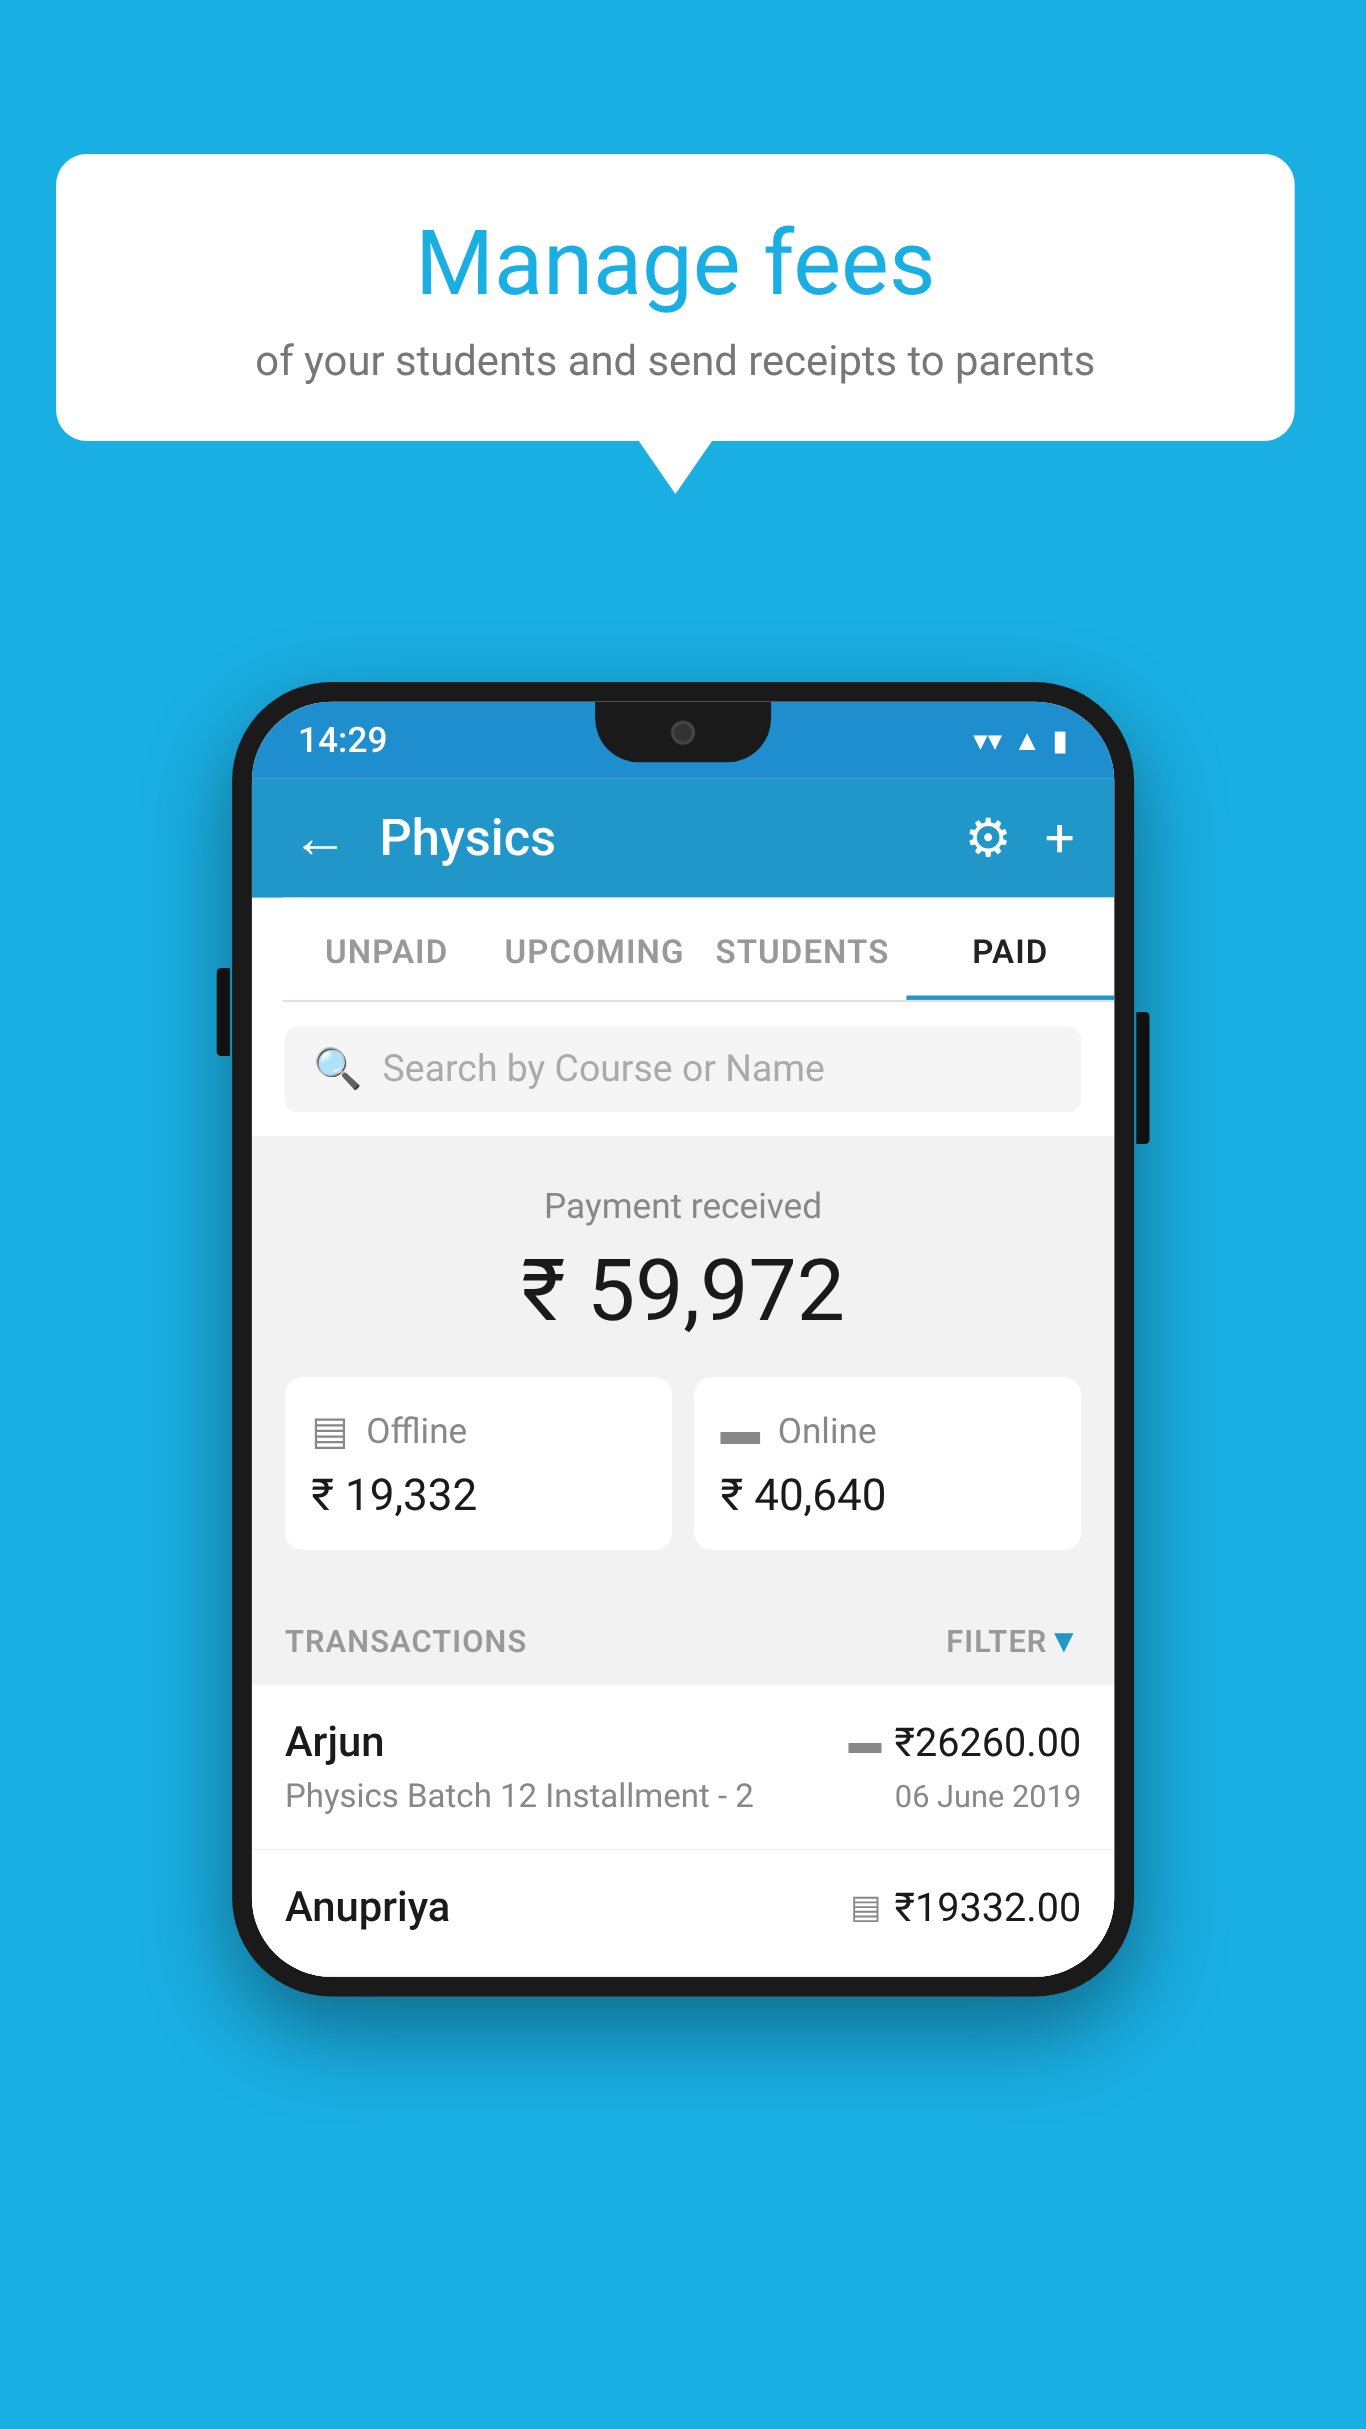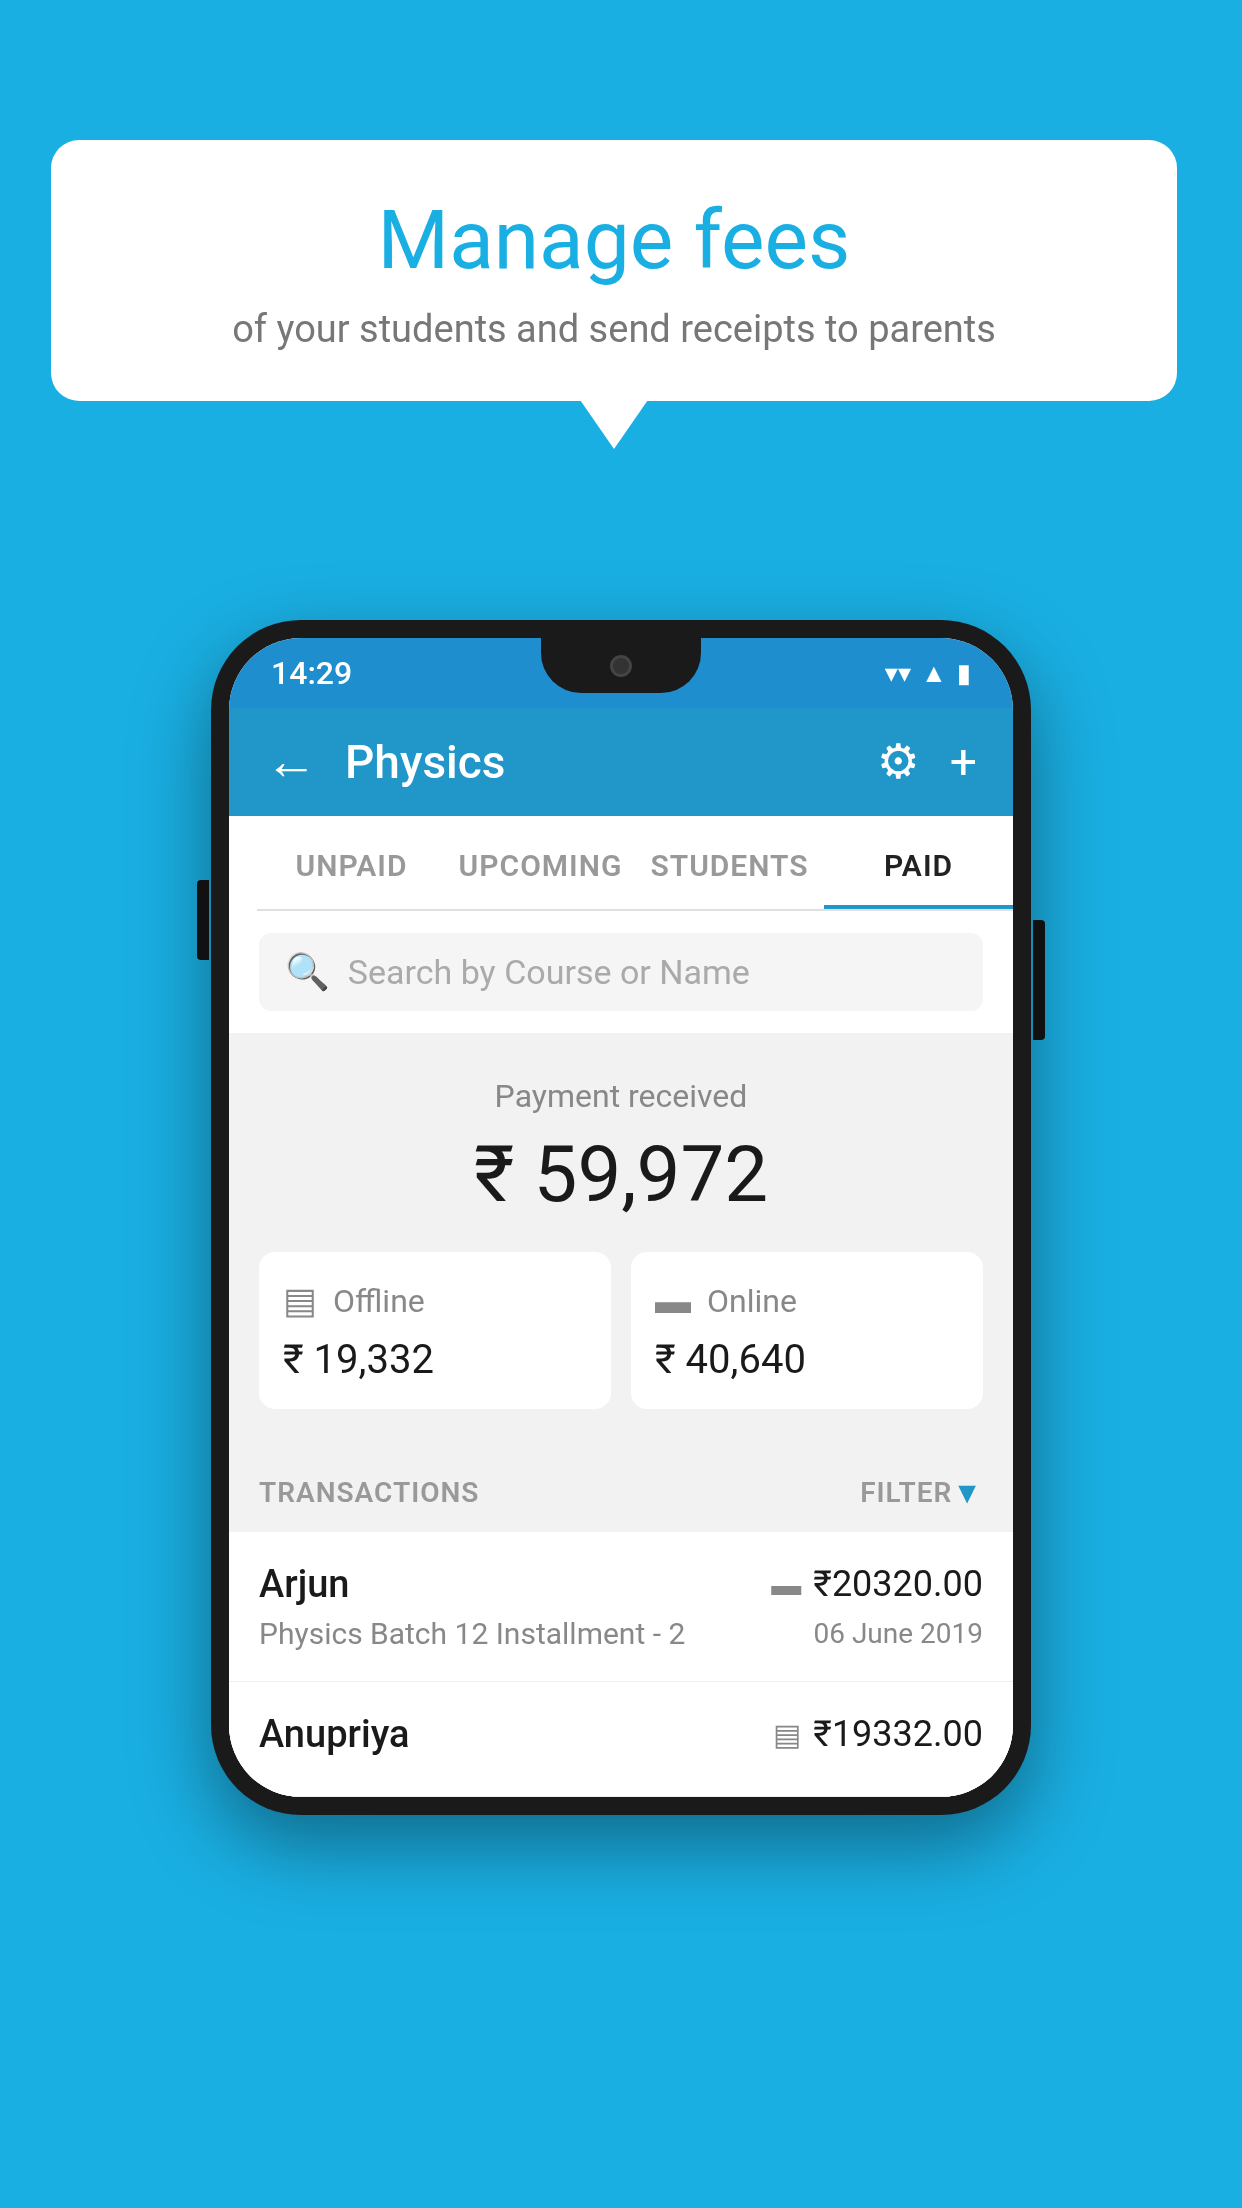--- a/index.html
+++ b/index.html
@@ -436,21 +436,21 @@
             <span>FILTER</span>
             <span class="filter-icon">▼</span>
           </div>
         </div>
 
         <div class="transaction-row">
           <div class="tx-top">
             <span class="tx-name">Arjun</span>
             <div class="tx-amount-wrap">
               <span class="tx-type-icon">▬</span>
-              <span class="tx-amount">₹20320.00</span>
+              <span class="tx-amount">₹26260.00</span>
             </div>
           </div>
           <div class="tx-bottom">
             <span class="tx-course">Physics Batch 12 Installment - 2</span>
             <span class="tx-date">06 June 2019</span>
           </div>
         </div>
 
         <div class="transaction-row">
           <div class="tx-top">

